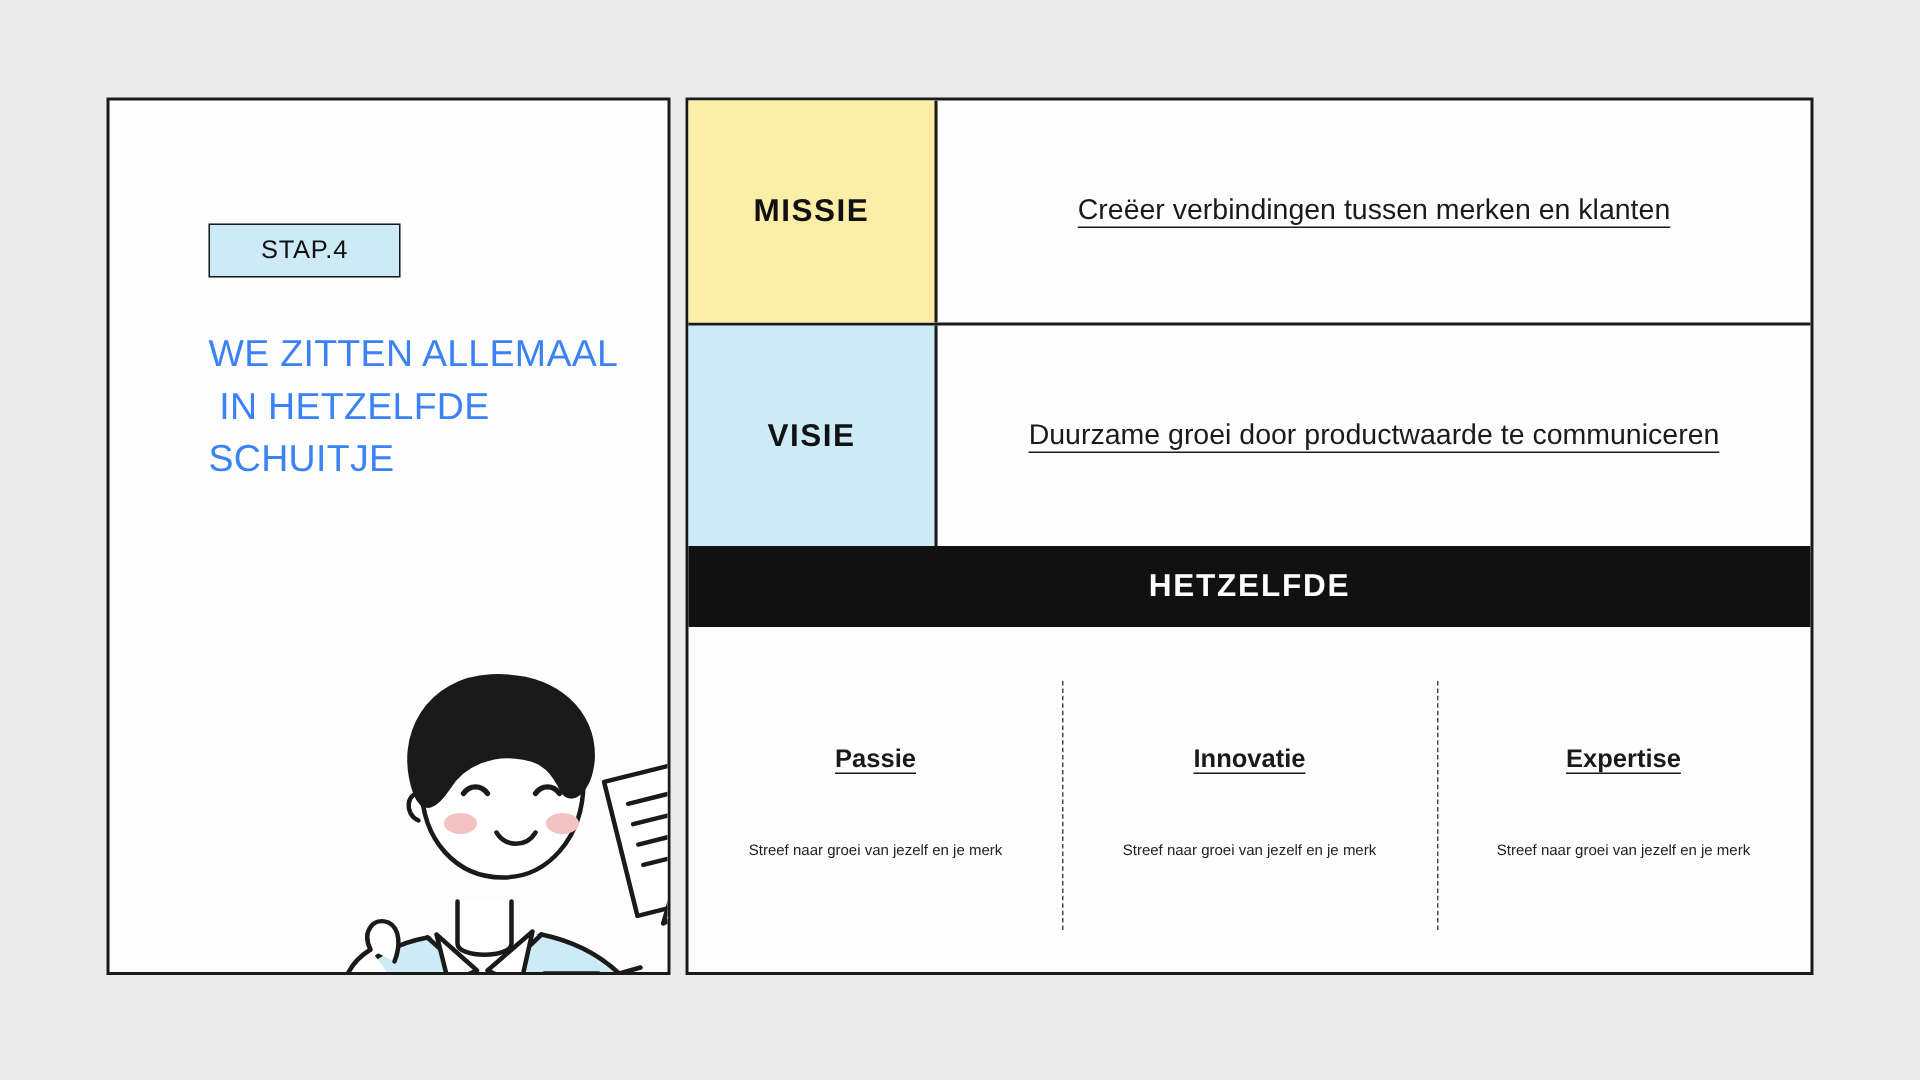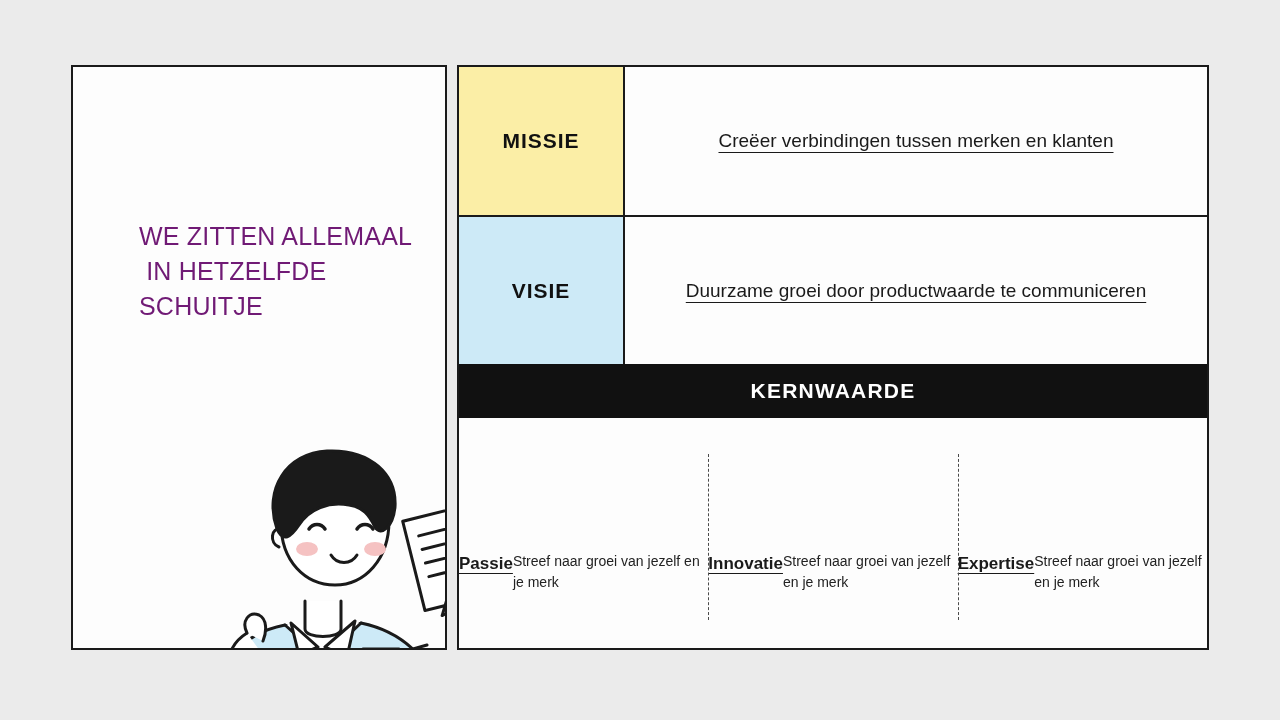--- a/index.html
+++ b/index.html
@@ -53,21 +53,21 @@
     color: #111;
   }
 
   #left-title {
     position: absolute;
     left: 66px;
     top: 152px;
     width: 290px;
     font-size: 25px;
     line-height: 35px;
-    color: #701a75;
+    color: #3b82f6;
     letter-spacing: 0.2px;
     white-space: pre-wrap;
   }
 
   
   #illustration {
     position: absolute;
     left: 40px;
     top: 330px;
     width: 340px;
@@ -158,21 +158,21 @@
     width: 100%;
     height: 230px;
     display: flex;
     box-sizing: border-box;
   }
 
   .value-col {
     flex: 1;
     position: relative;
     display: flex;
-    flex-direction: row;
+    flex-direction: column;
     align-items: center;
     justify-content: flex-start;
     padding-top: 78px;
     box-sizing: border-box;
   }
   .value-col + .value-col::before {
     content: "";
     position: absolute;
     left: 0;
     top: 36px;
@@ -182,34 +182,36 @@
 
   .value-title {
     font-size: 17px;
     font-weight: bold;
     color: #1a1a1a;
     text-decoration: underline;
     text-underline-offset: 4px;
     margin-bottom: 17px;
   }
   .value-desc {
-    font-size: 14px;
+    font-size: 10px;
     line-height: 21px;
     color: #222;
-    text-align: left;
+    text-align: center;
     max-width: 200px;
+    margin-top: 24px;
   }
 </style>
 </head>
 <body>
 
 <div id="slide">
 
   <div id="left-panel">
 
+    <div id="step-badge">STAP.4</div>
 
     <div id="left-title">WE ZITTEN ALLEMAAL
  IN HETZELFDE SCHUITJE</div>
 
     <div id="illustration">
       <svg width="340" height="330" viewBox="0 0 340 330" xmlns="http://www.w3.org/2000/svg">
         <g fill="none" stroke="#1a1a1a" stroke-width="3" stroke-linecap="round" stroke-linejoin="round">
 
           <g transform="rotate(-14 345 160)">
             <rect x="300" y="112" width="72" height="92" fill="#ffffff" stroke="#1a1a1a" stroke-width="3"></rect>
@@ -270,21 +272,21 @@
     <div class="row" id="row-visie">
       <div class="row-label" id="label-visie">VISIE</div>
       <div class="row-value">Duurzame groei door productwaarde te communiceren</div>
     </div>
 
     <div class="row" id="row-missie">
       <div class="row-label" id="label-missie">MISSIE</div>
       <div class="row-value">Creëer verbindingen tussen merken en klanten</div>
     </div>
 
-    <div id="kernwaarde-bar">KERNWAARDE</div>
+    <div id="kernwaarde-bar">HETZELFDE</div>
 
     <div id="values-area">
       <div class="value-col">
         <div class="value-title">Passie</div>
         <div class="value-desc">Streef naar groei van jezelf en je merk</div>
       </div>
       <div class="value-col">
         <div class="value-title">Innovatie</div>
         <div class="value-desc">Streef naar groei van jezelf en je merk</div>
       </div>

